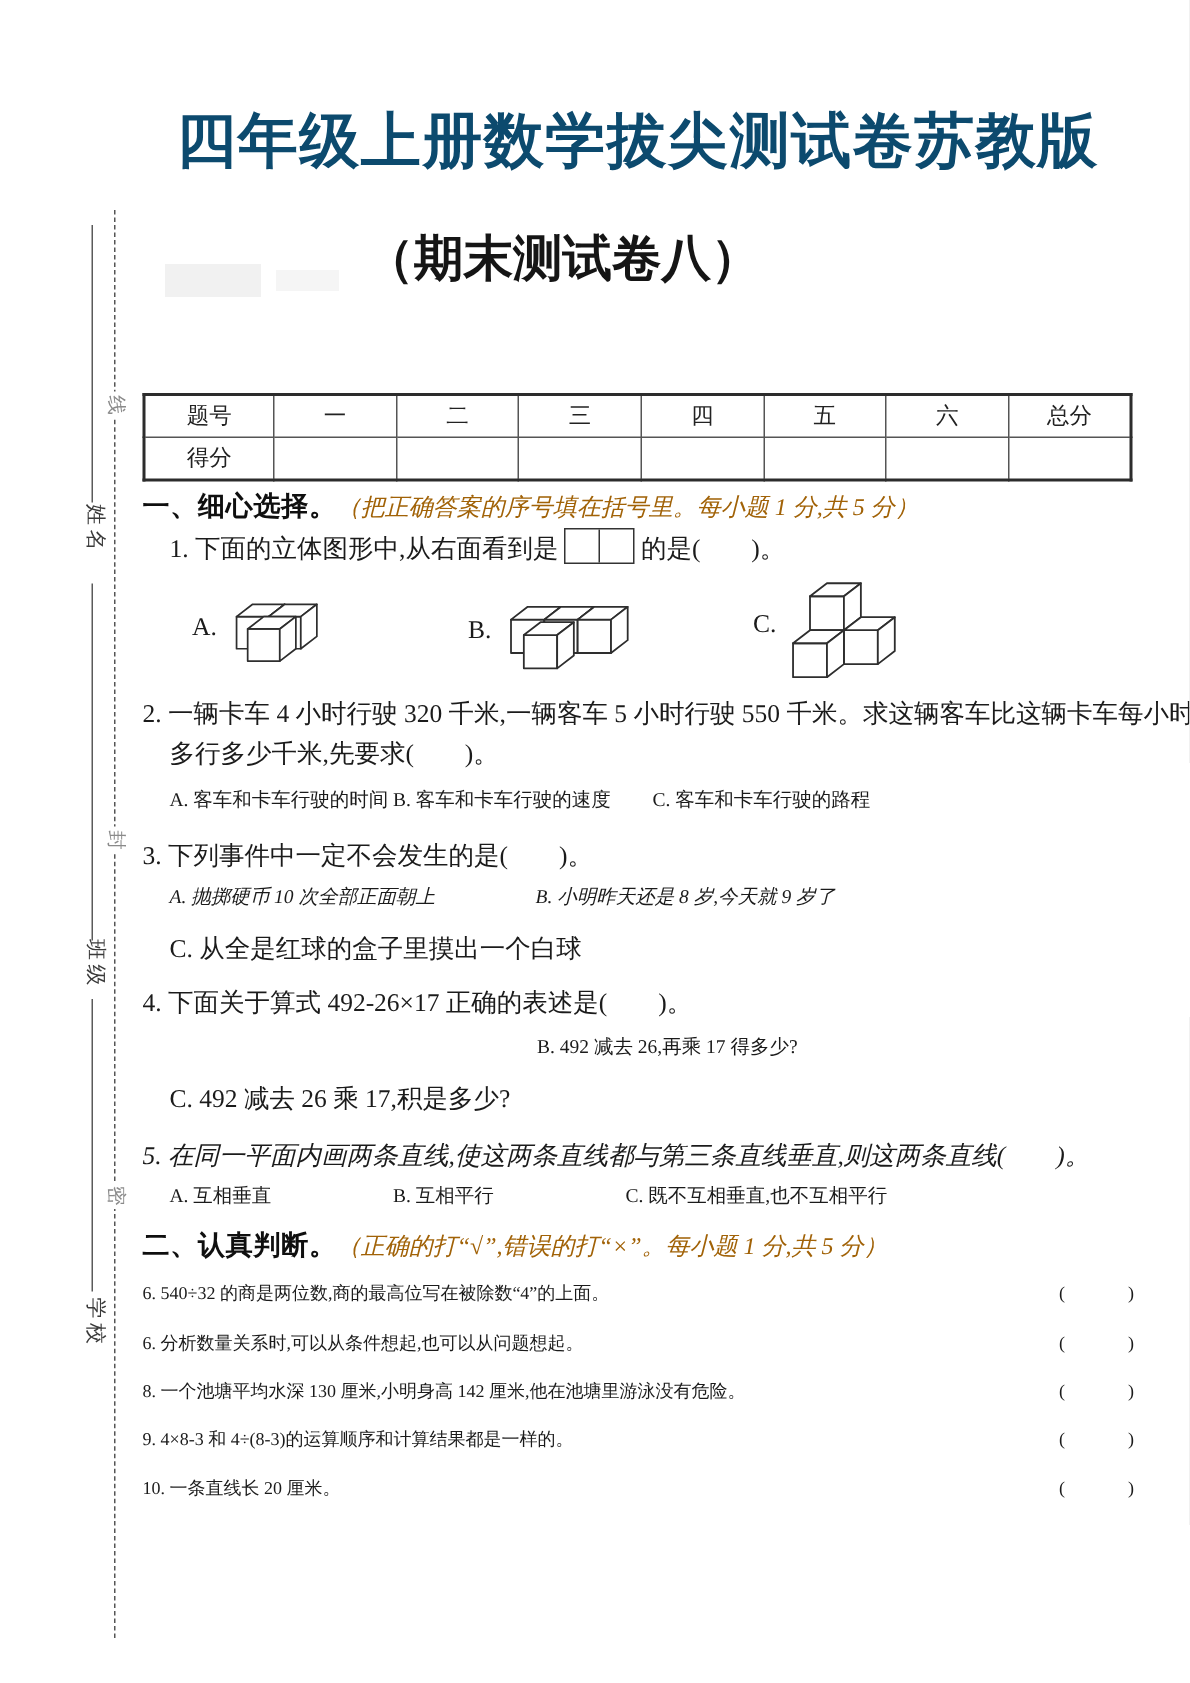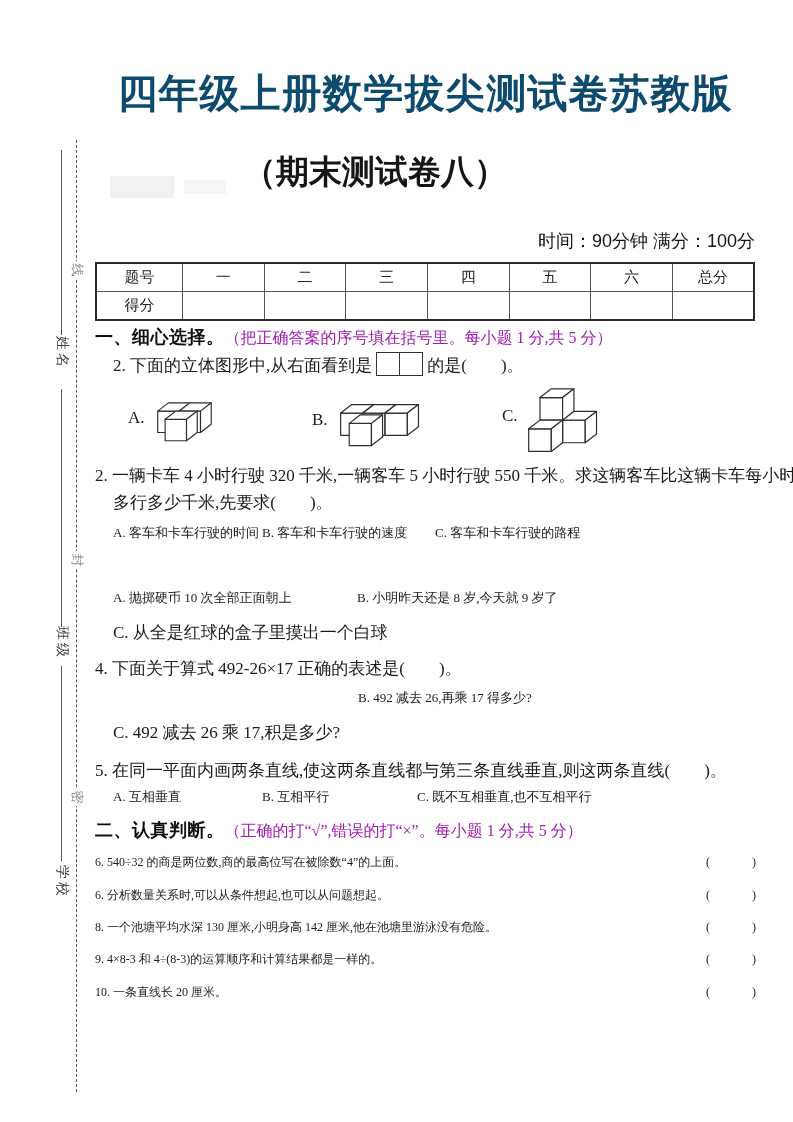--- a/index.html
+++ b/index.html
@@ -31,21 +31,21 @@
     white-space:nowrap;width:40px;text-align:center;line-height:16px;}
   
   table.score{position:absolute;top:262px;left:95px;width:660px;border-collapse:collapse;
     table-layout:fixed;font-size:15px;color:#222;}
   table.score td{border:1px solid #555;height:27px;text-align:center;padding:0;}
   table.score{border:2px solid #2c2c2c;}
   table.score td.c0{width:85px;}
   
   .line{position:absolute;white-space:nowrap;font-size:17px;}
   .sec-head b{font-size:18px;letter-spacing:0.5px;color:#0f0f0f;}
-  .sec-note{font-size:16px;color:#a21caf;}
+  .sec-note{font-size:16px;color:#a16207;font-style:italic;}
   .optrow{position:absolute;white-space:nowrap;font-size:13px;}
   .optrow .opt{position:absolute;top:0;white-space:nowrap;}
   
   .qbox{display:inline-block;vertical-align:-4px;margin:0 4px;border:1.5px solid #333;height:22px;}
   .qbox span{display:inline-block;width:22px;height:22px;}
   .qbox span:first-child{border-right:1.2px solid #333;}
   
   .fig svg{display:block;}
   .fig polygon{fill:#ffffff;stroke:#2e2e2e;stroke-width:1.4;stroke-linejoin:round;}
   .judge-line{position:absolute;left:95px;width:662px;white-space:nowrap;font-size:12px;}
@@ -67,21 +67,20 @@
   <div class="abs solid-seg" style="top:150px;height:185px;"></div>
   <div class="abs solid-seg" style="top:389px;height:238px;"></div>
   <div class="abs solid-seg" style="top:666px;height:195px;"></div>
 
   <div class="abs bind-label" style="left:42px;top:345px;">姓名</div>
   <div class="abs bind-label" style="left:42px;top:635px;">班级</div>
   <div class="abs bind-label" style="left:42px;top:874px;">学校</div>
 
   <div class="abs title nowrap">四年级上册数学拔尖测试卷苏教版</div>
   <div class="abs subtitle nowrap">（期末测试卷八）</div>
-  <div class="abs meta nowrap">时间：90分钟 满分：100分</div>
 
   <table class="score">
     <tbody>
         <tr>
       <td class="c0">题号</td>
       <td>一</td>
       <td>二</td>
       <td>三</td>
       <td>四</td>
       <td>五</td>
@@ -99,21 +98,21 @@
       <td></td>
     </tr>
   </tbody>
     </table>
 
   <div class="line sec-head" style="top:325px;left:95px;">
     <b>一、细心选择。</b><span class="sec-note">（把正确答案的序号填在括号里。每小题 1 分,共 5 分）</span>
   </div>
 
   <div class="line" style="top:352px;left:113px;">
-    <span>2. 下面的立体图形中,从右面看到是</span><span class="qbox"><span></span><span></span></span><span>的是(　　)。</span>
+    <span>1. 下面的立体图形中,从右面看到是</span><span class="qbox"><span></span><span></span></span><span>的是(　　)。</span>
   </div>
 
   <div class="line" style="top:408px;left:128px;">A.</div>
   <div class="abs fig" style="top:391px;left:147px;">
     <svg width="70" height="55" viewBox="0 0 85 66">
       <polygon points="13,50 39,50 39,24 13,24"></polygon>
         <polygon points="13,24 26,14 52,14 39,24"></polygon>
         <polygon points="39,50 52,40 52,14 39,24"></polygon>
       <polygon points="39,50 65,50 65,24 39,24"></polygon>
         <polygon points="39,24 52,14 78,14 65,24"></polygon>
@@ -158,33 +157,34 @@
   </div>
 
   <div class="line" style="top:464px;left:95px;">2. 一辆卡车 4 小时行驶 320 千米,一辆客车 5 小时行驶 550 千米。求这辆客车比这辆卡车每小时</div>
   <div class="line" style="top:491px;left:113px;">多行多少千米,先要求(　　)。</div>
   <div class="optrow" style="top:524px;left:113px;width:650px;height:22px;">
     <span class="opt" style="left:0;">A. 客车和卡车行驶的时间</span>
     <span class="opt" style="left:149px;">B. 客车和卡车行驶的速度</span>
     <span class="opt" style="left:322px;">C. 客车和卡车行驶的路程</span>
   </div>
 
-  <div class="optrow" style="top:589px;left:113px;width:650px;height:22px;">
+  <div class="line" style="top:559px;left:95px;">3. 下列事件中一定不会发生的是(　　)。</div>
+  <div class="optrow" style="top:589px;left:113px;width:650px;height:22px;font-style:italic;">
     <span class="opt" style="left:0;">A. 抛掷硬币 10 次全部正面朝上</span>
     <span class="opt" style="left:244px;">B. 小明昨天还是 8 岁,今天就 9 岁了</span>
   </div>
   <div class="line" style="top:621px;left:113px;">C. 从全是红球的盒子里摸出一个白球</div>
 
   <div class="line" style="top:657px;left:95px;">4. 下面关于算式 492-26×17 正确的表述是(　　)。</div>
   <div class="optrow" style="top:689px;left:113px;width:650px;height:22px;">
     <span class="opt" style="left:245px;">B. 492 减去 26,再乘 17 得多少?</span>
   </div>
   <div class="line" style="top:721px;left:113px;">C. 492 减去 26 乘 17,积是多少?</div>
 
-  <div class="line" style="top:759px;left:95px;">5. 在同一平面内画两条直线,使这两条直线都与第三条直线垂直,则这两条直线(　　)。</div>
+  <div class="line" style="top:759px;left:95px;font-style:italic;">5. 在同一平面内画两条直线,使这两条直线都与第三条直线垂直,则这两条直线(　　)。</div>
   <div class="optrow" style="top:788px;left:113px;width:650px;height:22px;">
     <span class="opt" style="left:0;">A. 互相垂直</span>
     <span class="opt" style="left:149px;">B. 互相平行</span>
     <span class="opt" style="left:304px;">C. 既不互相垂直,也不互相平行</span>
   </div>
 
   <div class="line sec-head" style="top:818px;left:95px;">
     <b>二、认真判断。</b><span class="sec-note">（正确的打“√”,错误的打“×”。每小题 1 分,共 5 分）</span>
   </div>
 

